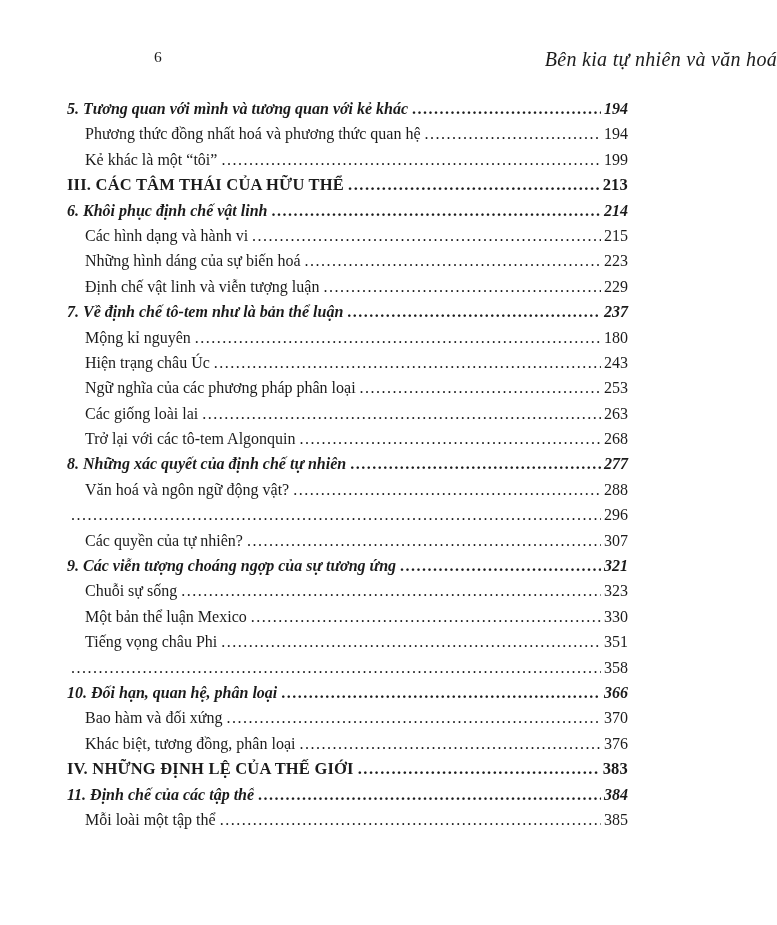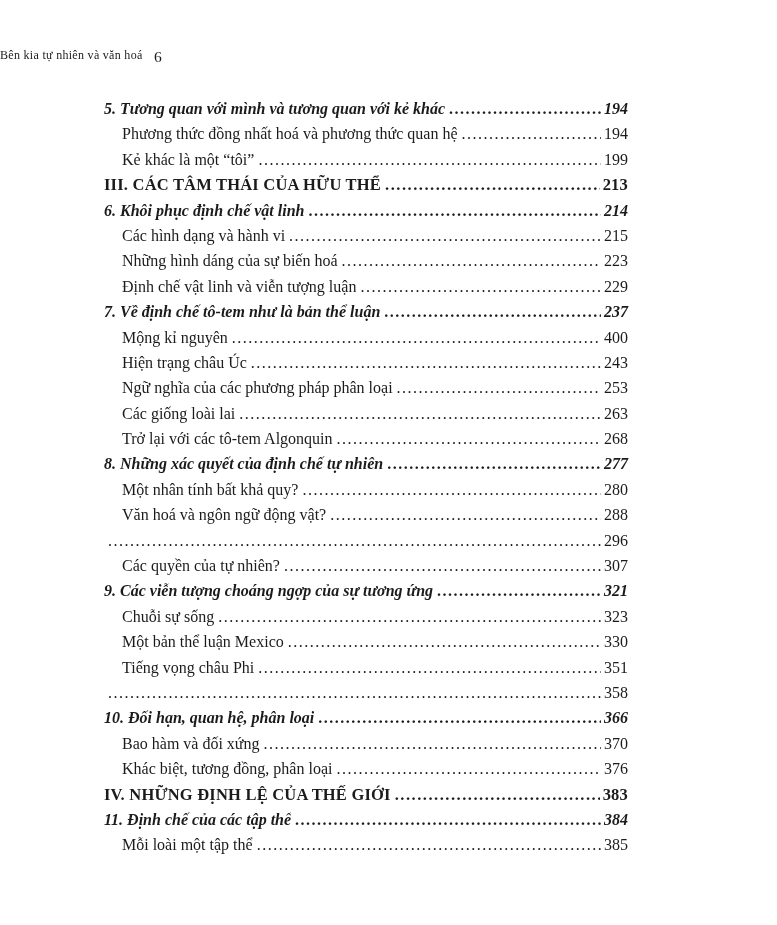--- a/index.html
+++ b/index.html
@@ -23,26 +23,27 @@
     height: 20px;
   }
   .page-number {
     position: absolute;
     left: 154px;
     top: 48px;
     font-size: 15.5px;
     font-style: normal;
   }
   .running-title {
-    text-align: left;
-    font-size: 12px;
+    text-align: right;
+    font-size: 20px;
+    font-style: italic;
     letter-spacing: 0.3px;
   }
   .toc {
-    margin: 28px 149px 0 104px;
+    margin: 28px 149px 0 67px;
     font-family: Liberation Serif, serif;
   }
   .toc-row {
     display: flex;
     align-items: baseline;
     height: 25.4px;
     font-size: 16px;
     line-height: 25.4px;
     white-space: nowrap;
   }
@@ -132,21 +133,21 @@
         <span class="toc-page">229</span>
       </div>
       <div class="toc-row chapter">
         <span class="toc-label">7. Về định chế tô-tem như là bản thể luận</span>
         <span class="toc-dots"></span>
         <span class="toc-page">237</span>
       </div>
       <div class="toc-row section">
         <span class="toc-label">Mộng kỉ nguyên</span>
         <span class="toc-dots"></span>
-        <span class="toc-page">400</span>
+        <span class="toc-page">180</span>
       </div>
       <div class="toc-row section">
         <span class="toc-label">Hiện trạng châu Úc</span>
         <span class="toc-dots"></span>
         <span class="toc-page">243</span>
       </div>
       <div class="toc-row section">
         <span class="toc-label">Ngữ nghĩa của các phương pháp phân loại</span>
         <span class="toc-dots"></span>
         <span class="toc-page">253</span>
@@ -158,25 +159,20 @@
       </div>
       <div class="toc-row section">
         <span class="toc-label">Trở lại với các tô-tem Algonquin</span>
         <span class="toc-dots"></span>
         <span class="toc-page">268</span>
       </div>
       <div class="toc-row chapter">
         <span class="toc-label">8. Những xác quyết của định chế tự nhiên</span>
         <span class="toc-dots"></span>
         <span class="toc-page">277</span>
-      </div>
-      <div class="toc-row section">
-        <span class="toc-label">Một nhân tính bất khả quy?</span>
-        <span class="toc-dots"></span>
-        <span class="toc-page">280</span>
       </div>
       <div class="toc-row section">
         <span class="toc-label">Văn hoá và ngôn ngữ động vật?</span>
         <span class="toc-dots"></span>
         <span class="toc-page">288</span>
       </div>
       <div class="toc-row section">
         <span class="toc-dots"></span>
         <span class="toc-page">296</span>
       </div>

